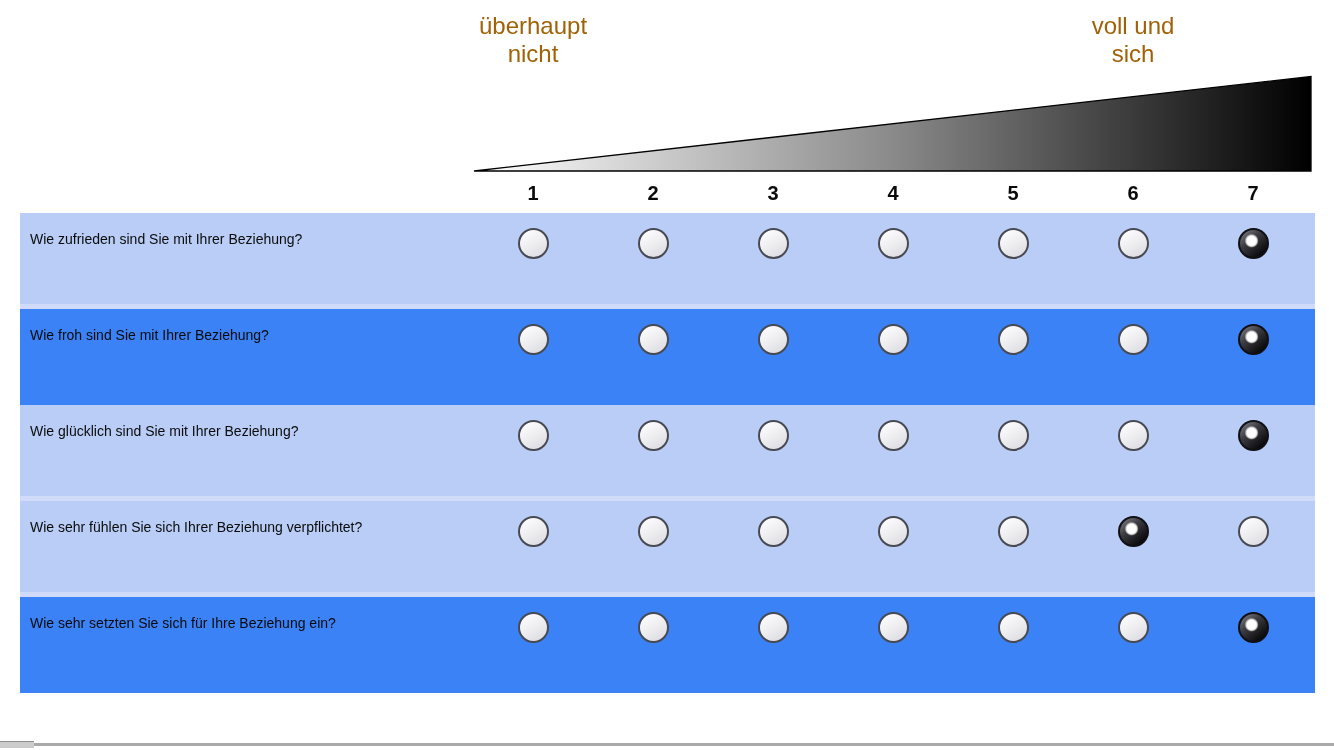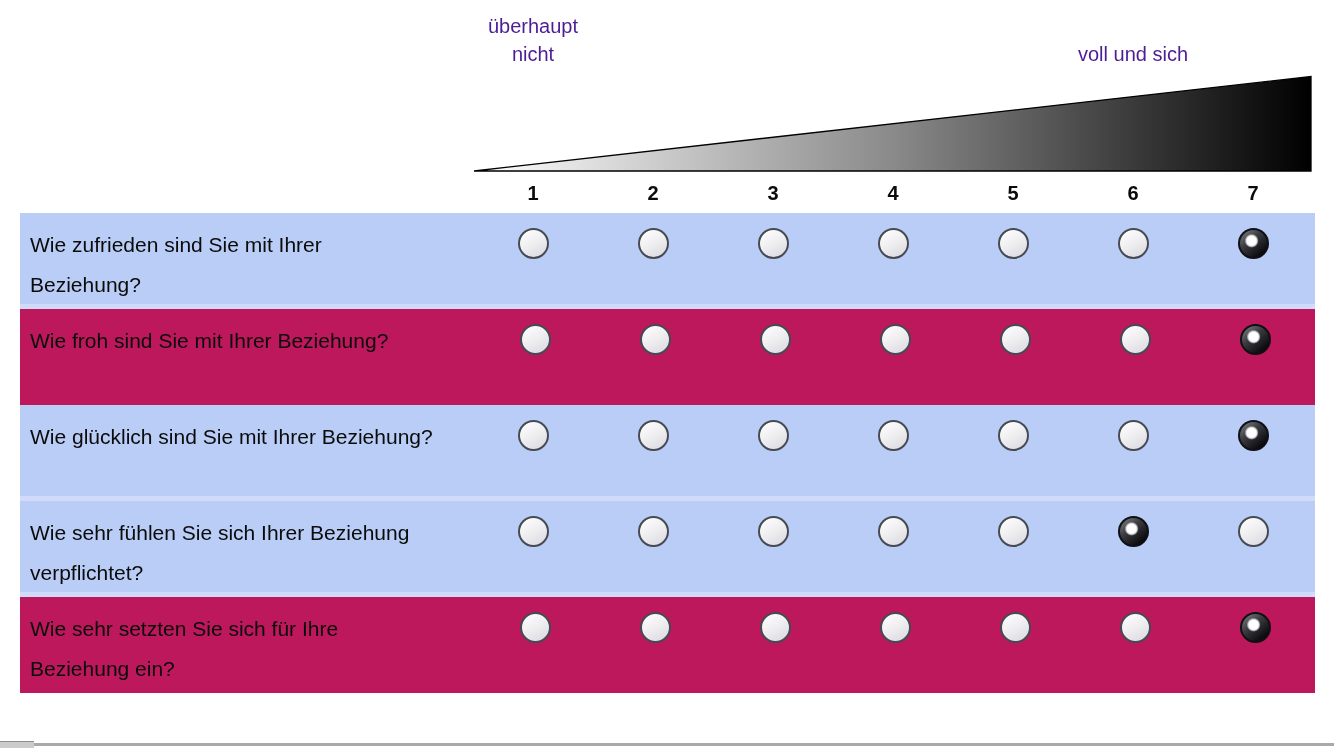--- a/index.html
+++ b/index.html
@@ -17,47 +17,47 @@
   .anchor-labels {
     position: absolute;
     left: 473px; top: 12px;
     width: 840px; height: 56px;
     display: flex;
   }
   .anchor-label {
     width: 120px;
     display: flex; flex-direction: column; justify-content: flex-end;
     text-align: center;
-    font-size: 20px; line-height: 28px;
-    color: #4c1d95;
+    font-size: 24px; line-height: 28px;
+    color: #a16207;
   }
   .anchor-spacer { width: 240px; }
 
   .triangle-wrap { position: absolute; left: 473px; top: 75px; width: 840px; height: 98px; }
 
   .scale-numbers {
     position: absolute;
     left: 473px; top: 181px;
     width: 840px; height: 24px;
     display: flex;
   }
   .num-cell {
     width: 120px; text-align: center;
     font-size: 20px; font-weight: bold; line-height: 24px;
   }
 
   
   .rows { position: absolute; left: 20px; top: 213px; width: 1295px; }
   .row { display: flex; height: 96px; box-sizing: border-box; }
   .row.blue { background: linear-gradient(#b9cdf6 0 91px, #cfdbf9 91px 96px); }
-  .row.white { background: #be185d; justify-content: space-between; }
+  .row.white { background: #3b82f6; }
   .q-cell {
     width: 453px; box-sizing: border-box;
     padding: 12px 40px 0 10px;
-    font-size: 21px; line-height: 40px;
+    font-size: 14px; line-height: 28px;
   }
   .opts { display: flex; width: 840px; }
   .opt-cell {
     width: 120px;
     display: flex; justify-content: center; align-items: flex-start;
     padding-top: 15px; box-sizing: border-box;
   }
   .radio {
     width: 31px; height: 31px; box-sizing: border-box;
     border-radius: 50%;

